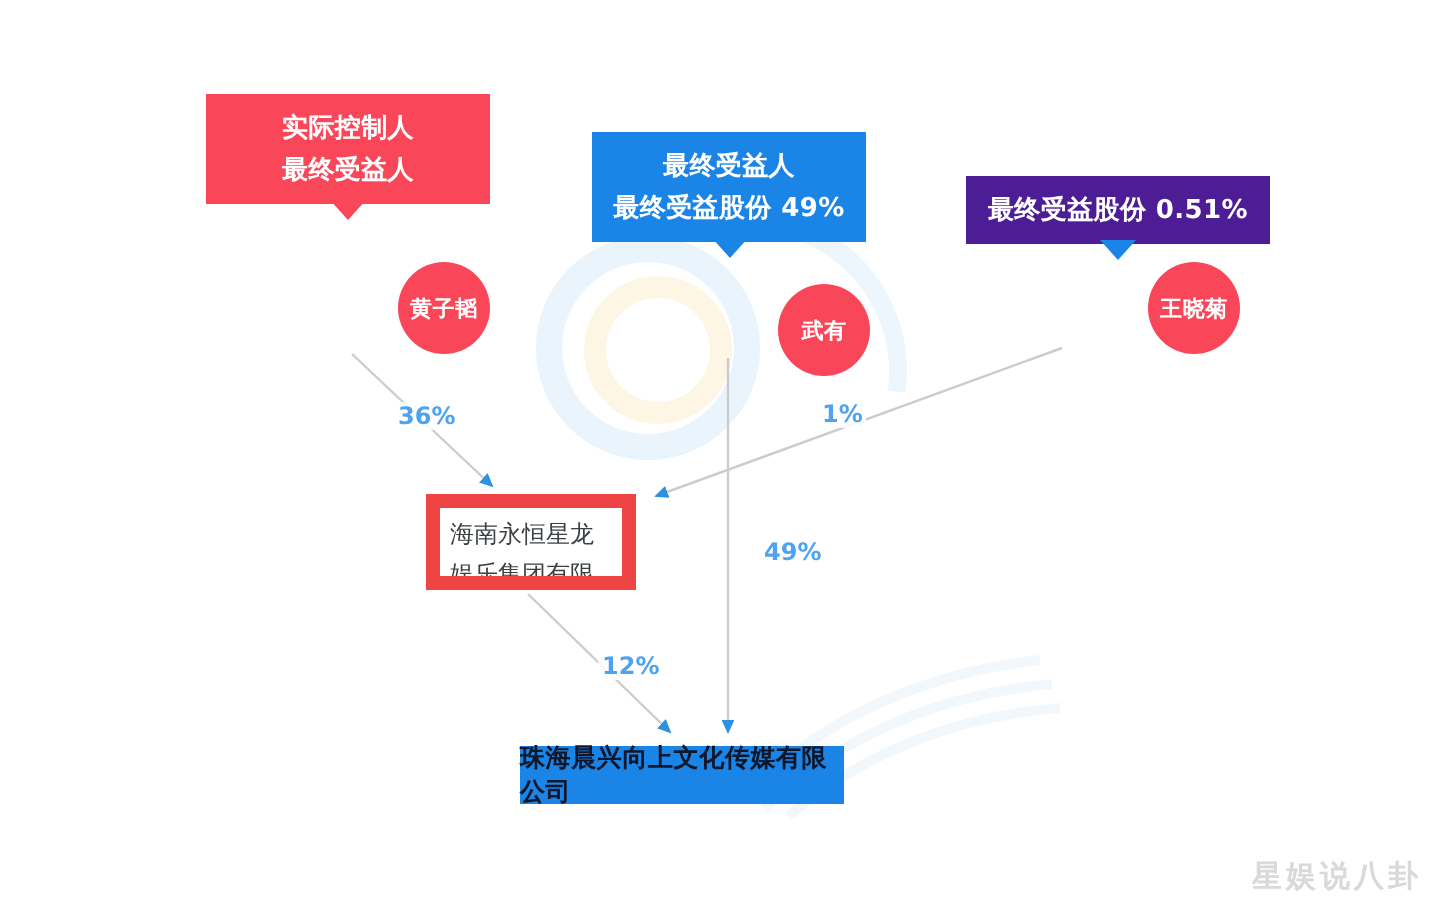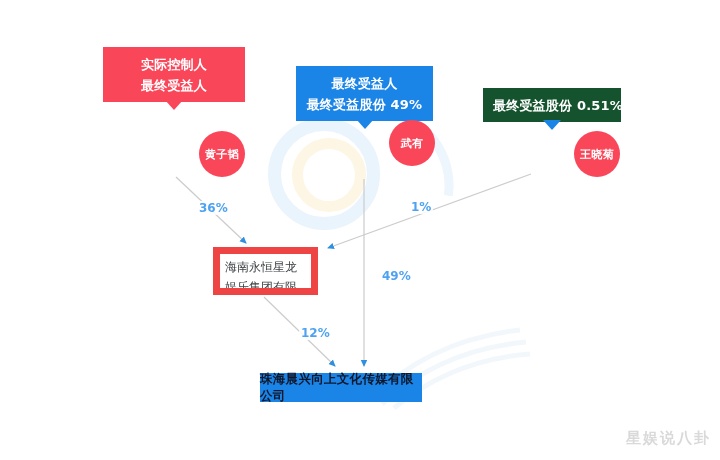--- a/index.html
+++ b/index.html
@@ -91,42 +91,42 @@
   }
   #tagbox-controller .nib { border-top: 10px solid #fa4659; }
   #tagbox-beneficiary-2 {
     left: 296px; top: 66px;
     width: 137px;
     background: #1b84e7;
   }
   #tagbox-beneficiary-2 .nib { border-top: 10px solid #1b84e7; }
   #tagbox-beneficiary-3 {
     left: 483px; top: 88px;
-    width: 138px;
-    background: #14532d;
+    width: 152px;
+    background: #4c1d95;
   }
   #tagbox-beneficiary-3 .nib { border-top: 10px solid #1b84e7; }
 
   
   .person {
     position: absolute;
     width: 46px; height: 46px;
     border-radius: 50%;
     background: #fa4659;
     color: #ffffff;
     font-size: 11px;
     font-weight: bold;
     display: flex;
     align-items: center;
     justify-content: center;
     letter-spacing: .3px;
     margin-left: 48px;
   }
   #person-huangzitao { left: 151px; top: 131px; }
-  #person-wuyou     { left: 341px; top: 120px; font-family: Liberation Serif, serif; }
+  #person-wuyou     { left: 341px; top: 142px; font-family: Liberation Serif, serif; }
   #person-wangxiaoju{ left: 526px; top: 131px; }
 
   
   #entity-hainan {
     position: absolute;
     left: 213px; top: 247px;
     width: 105px; height: 48px;
     box-sizing: border-box;
     border: 7px solid #ef4444;
     background: #ffffff;

